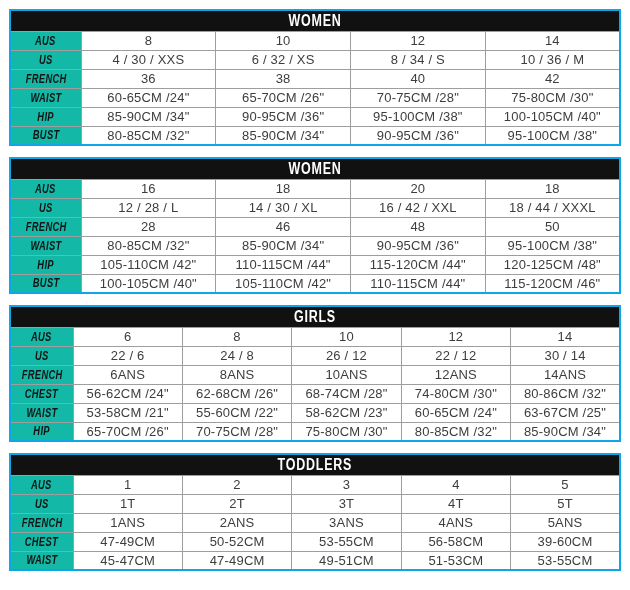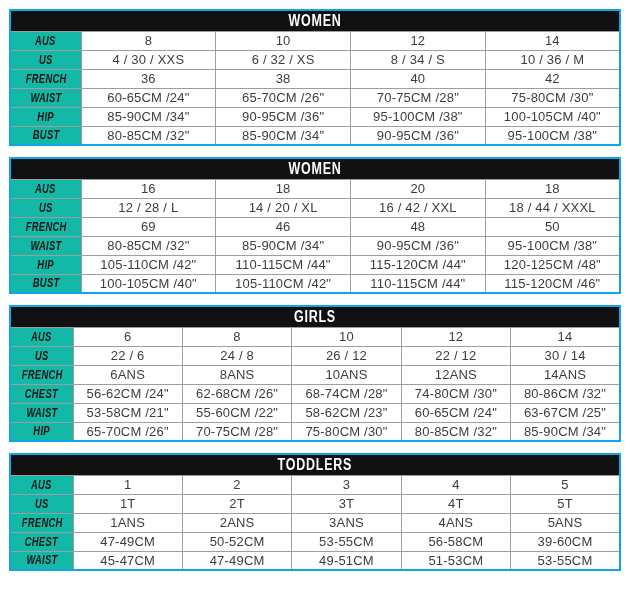--- a/index.html
+++ b/index.html
@@ -160,27 +160,27 @@
         <tr>
           <th class="row-label"><span class="cond">AUS</span></th>
           <td class="size-cell">16</td>
           <td class="size-cell">18</td>
           <td class="size-cell">20</td>
           <td class="size-cell">18</td>
         </tr>
         <tr>
           <th class="row-label"><span class="cond">US</span></th>
           <td class="size-cell">12 / 28 / L</td>
-          <td class="size-cell">14 / 20 / XL</td>
+          <td class="size-cell">14 / 30 / XL</td>
           <td class="size-cell">16 / 42 / XXL</td>
           <td class="size-cell">18 / 44 / XXXL</td>
         </tr>
         <tr>
           <th class="row-label"><span class="cond">FRENCH</span></th>
-          <td class="size-cell">69</td>
+          <td class="size-cell">28</td>
           <td class="size-cell">46</td>
           <td class="size-cell">48</td>
           <td class="size-cell">50</td>
         </tr>
         <tr>
           <th class="row-label"><span class="cond">WAIST</span></th>
           <td class="size-cell">80-85CM /32"</td>
           <td class="size-cell">85-90CM /34"</td>
           <td class="size-cell">90-95CM /36"</td>
           <td class="size-cell">95-100CM /38"</td>

